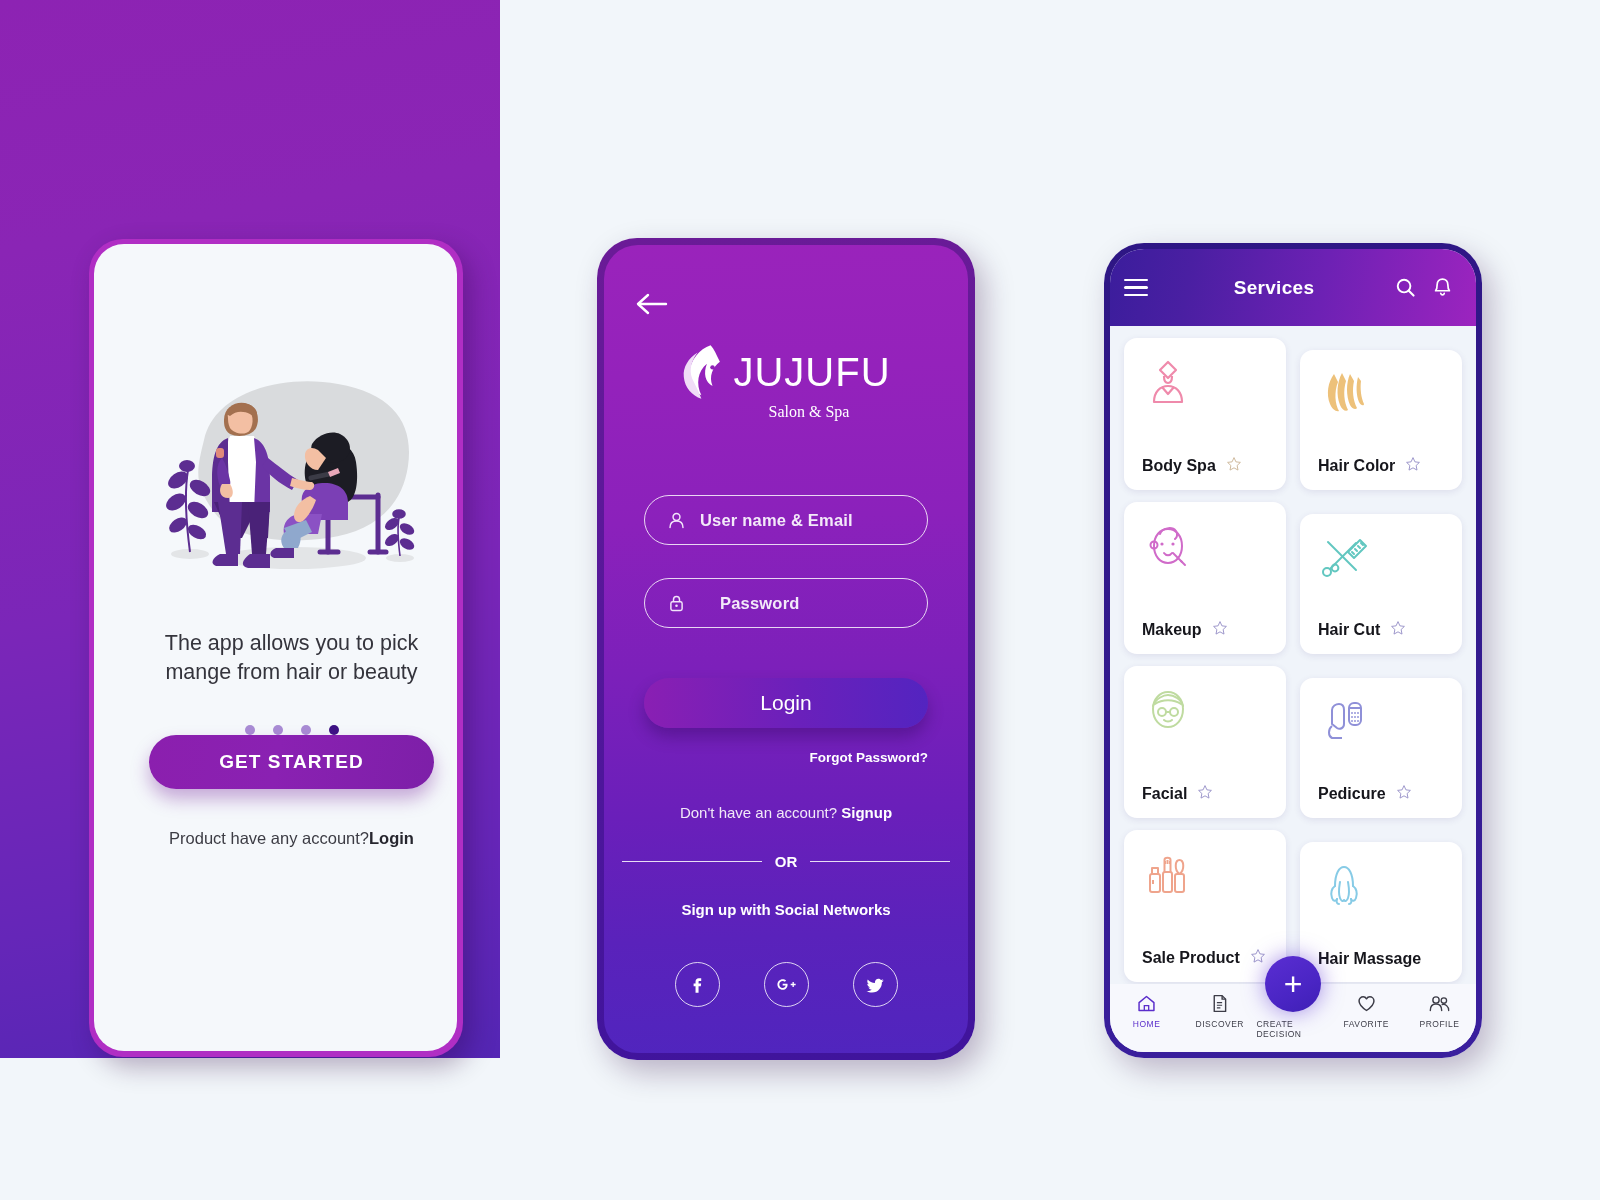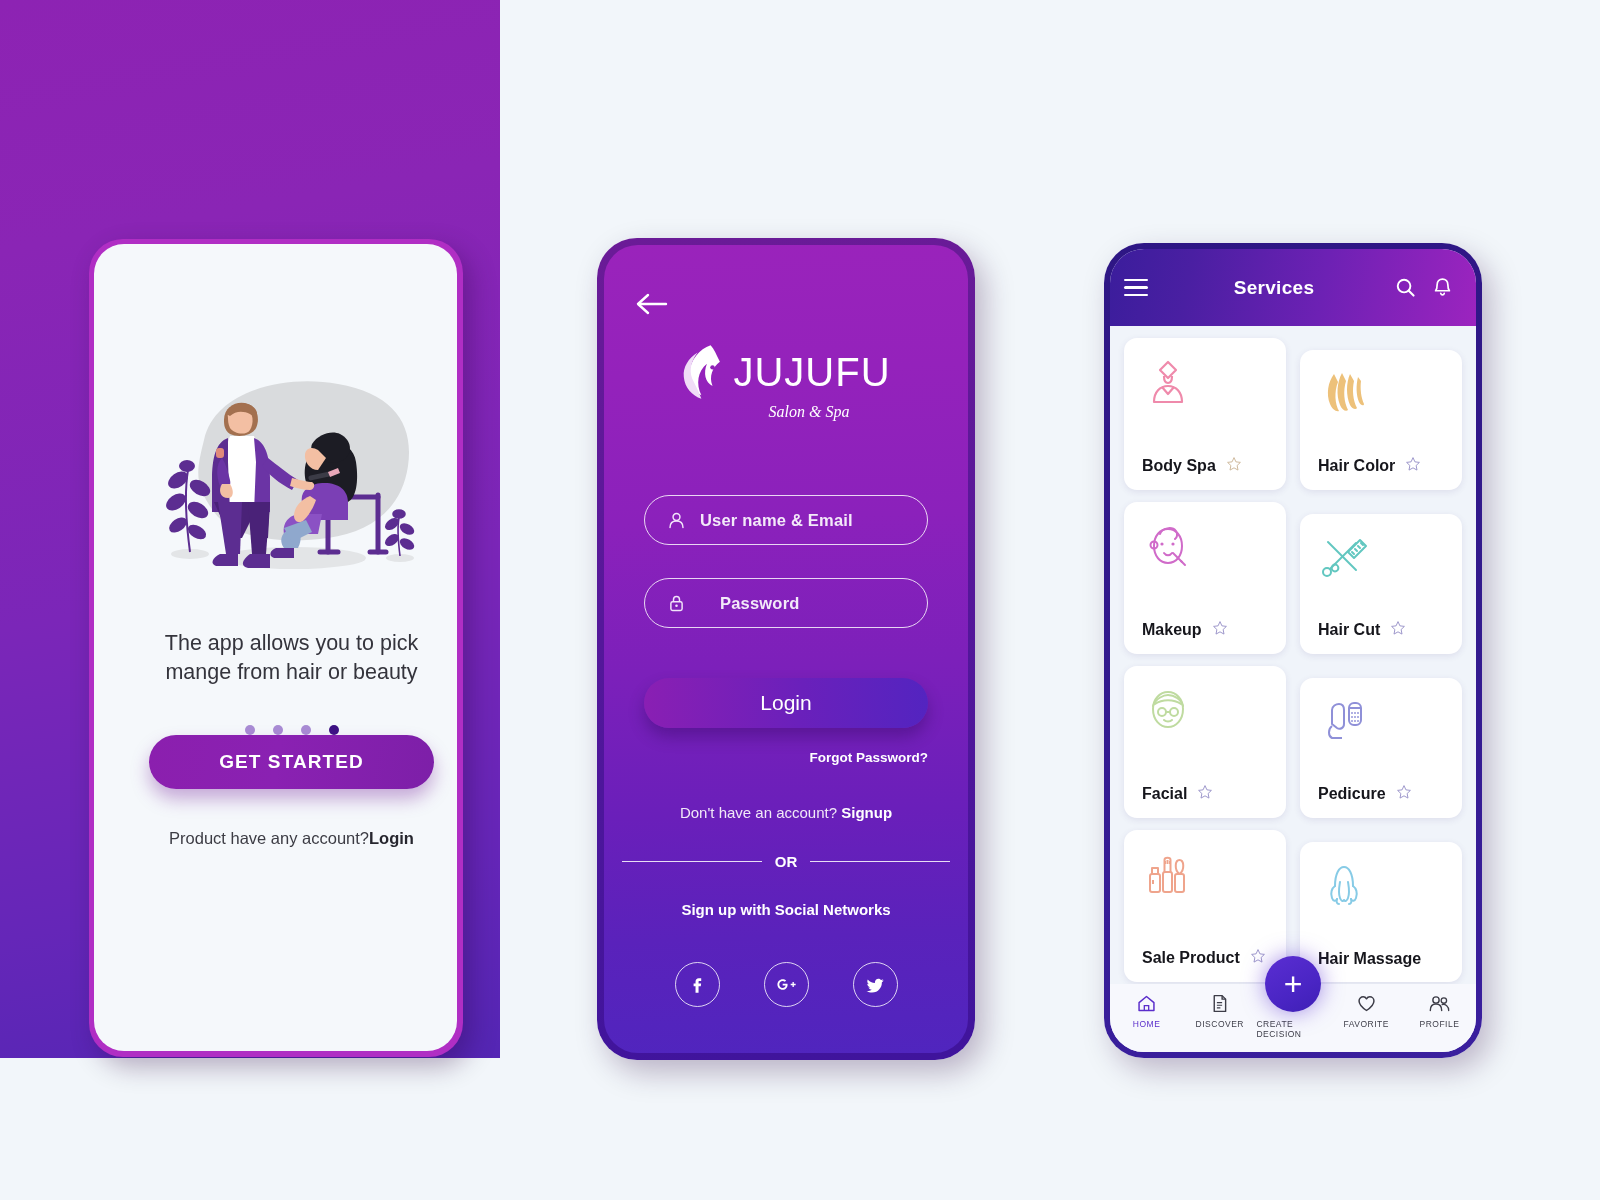--- a/index.html
+++ b/index.html
@@ -89,21 +89,20 @@
   .logo-block { margin-top: 98px; display: flex; flex-direction: column; align-items: center; }
   .logo-row { display: flex; align-items: center; gap: 2px; }
   .logo-word {
     font-size: 40px; letter-spacing: 1px; color: #fff;
     font-weight: 400; font-family: "Liberation Sans", sans-serif;
   }
   .logo-sub {
     margin-top: 2px; margin-left: 46px;
     font-size: 16px; color: #fff;
     font-family: "Liberation Serif", serif;
-    font-style: italic;
   }
   .field {
     position: relative;
     width: 284px; height: 50px;
     border: 1.6px solid rgba(255,255,255,0.82);
     border-radius: 26px;
     display: flex; align-items: center;
     padding-left: 22px; gap: 14px;
     cursor: text;
   }

